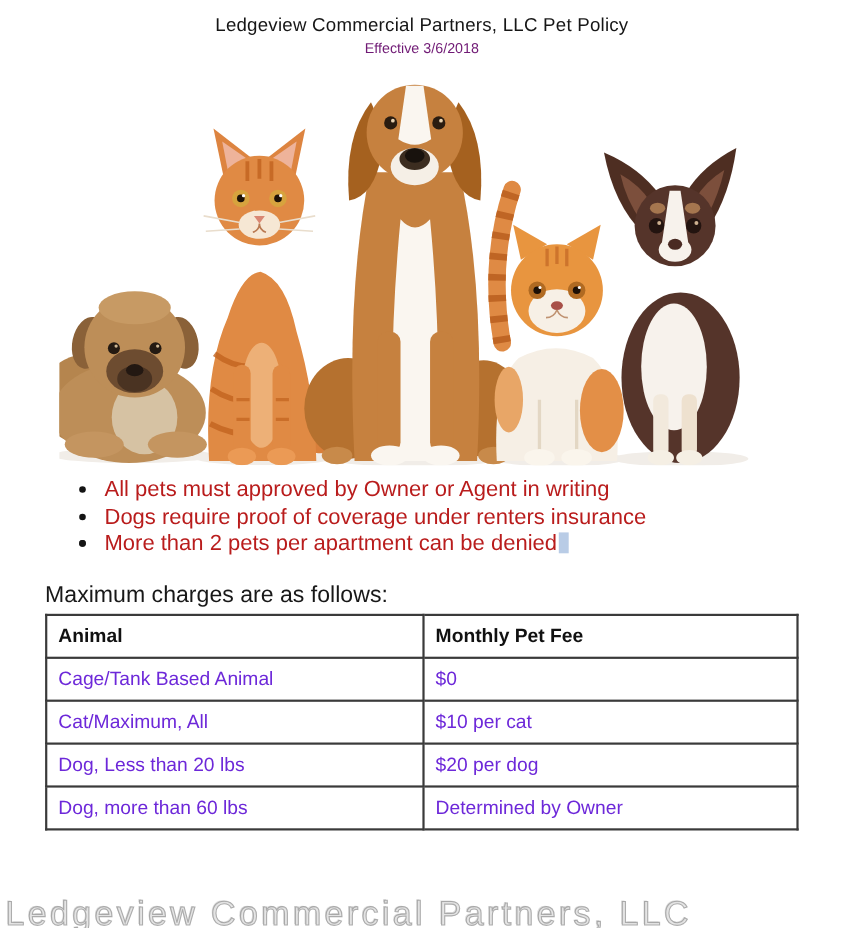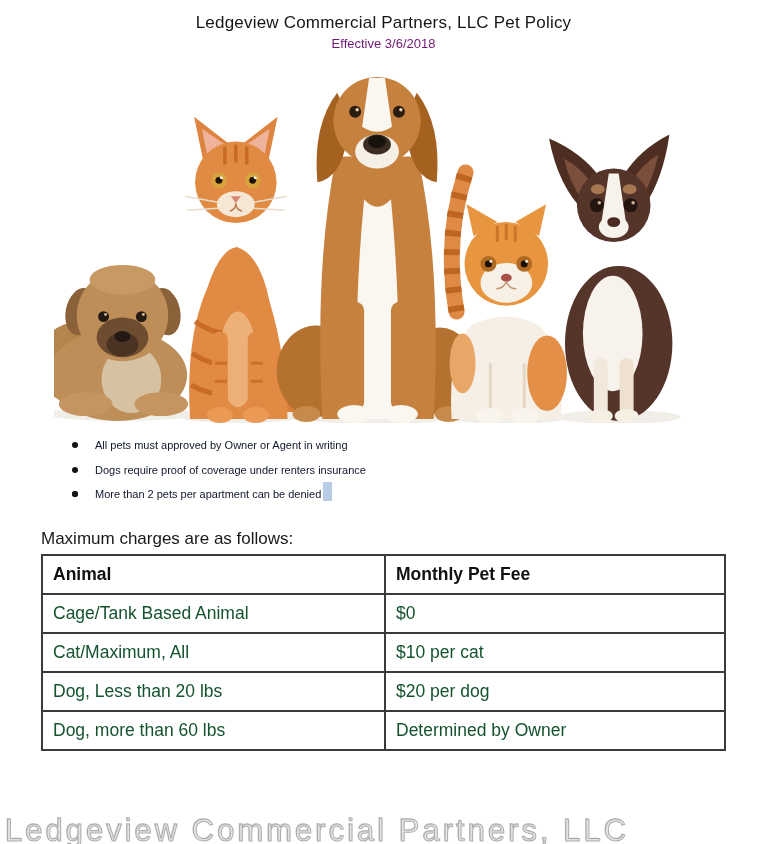--- a/index.html
+++ b/index.html
@@ -14,40 +14,40 @@
   }
   .doc-subtitle{
     font-size:13px;text-align:center;margin-top:3px;color:#701a75;
   }
   .pets-wrap{width:660px;height:358px;margin:14px auto 0 auto;}
   .pets-wrap svg{display:block;}
   ul.policy-list{
     list-style:none;margin:10px 0 0 0;padding:0 0 0 70px;
   }
   ul.policy-list li{
-    font-size:11px;line-height:24.5px;position:relative;padding-left:25px;color:#0f172a;
+    font-size:20px;line-height:24.5px;position:relative;padding-left:25px;color:#b91c1c;
   }
   ul.policy-list .dot{
     position:absolute;left:2px;top:9px;width:6px;height:6px;border-radius:50%;background:#141414;
   }
   .text-cursor{
     display:inline-block;width:9px;height:19px;background:#b9cce6;vertical-align:-3px;margin-left:2px;
   }
   .table-intro{
-    font-size:17px;margin:22px 0 5px 41px;color:#181818;
+    font-size:21px;margin:22px 0 5px 41px;color:#181818;
   }
   table.charges{
     border-collapse:collapse;margin-left:41px;width:683px;table-layout:fixed;
   }
   table.charges th, table.charges td{
     border:2px solid #3a3a3a;font-size:17.5px;text-align:left;vertical-align:middle;
     padding:0 6px 0 10px;height:37px;overflow:hidden;white-space:nowrap;
   }
   table.charges th{font-weight:bold;color:#111;}
-  table.charges td{color:#14532d;}
+  table.charges td{color:#6d28d9;}
   .watermark{
     position:absolute;top:801px;left:5px;width:760px;white-space:nowrap;
     font-size:31px;letter-spacing:3px;line-height:1.1;
     color:rgba(226,226,226,0.85);
     -webkit-text-stroke:1px rgba(150,150,150,0.75);
     text-shadow:1.5px 1.5px 1px rgba(255,255,255,0.9), -1px -1px 0 rgba(170,170,170,0.4);
     pointer-events:none;
   }
 </style>
 </head>

